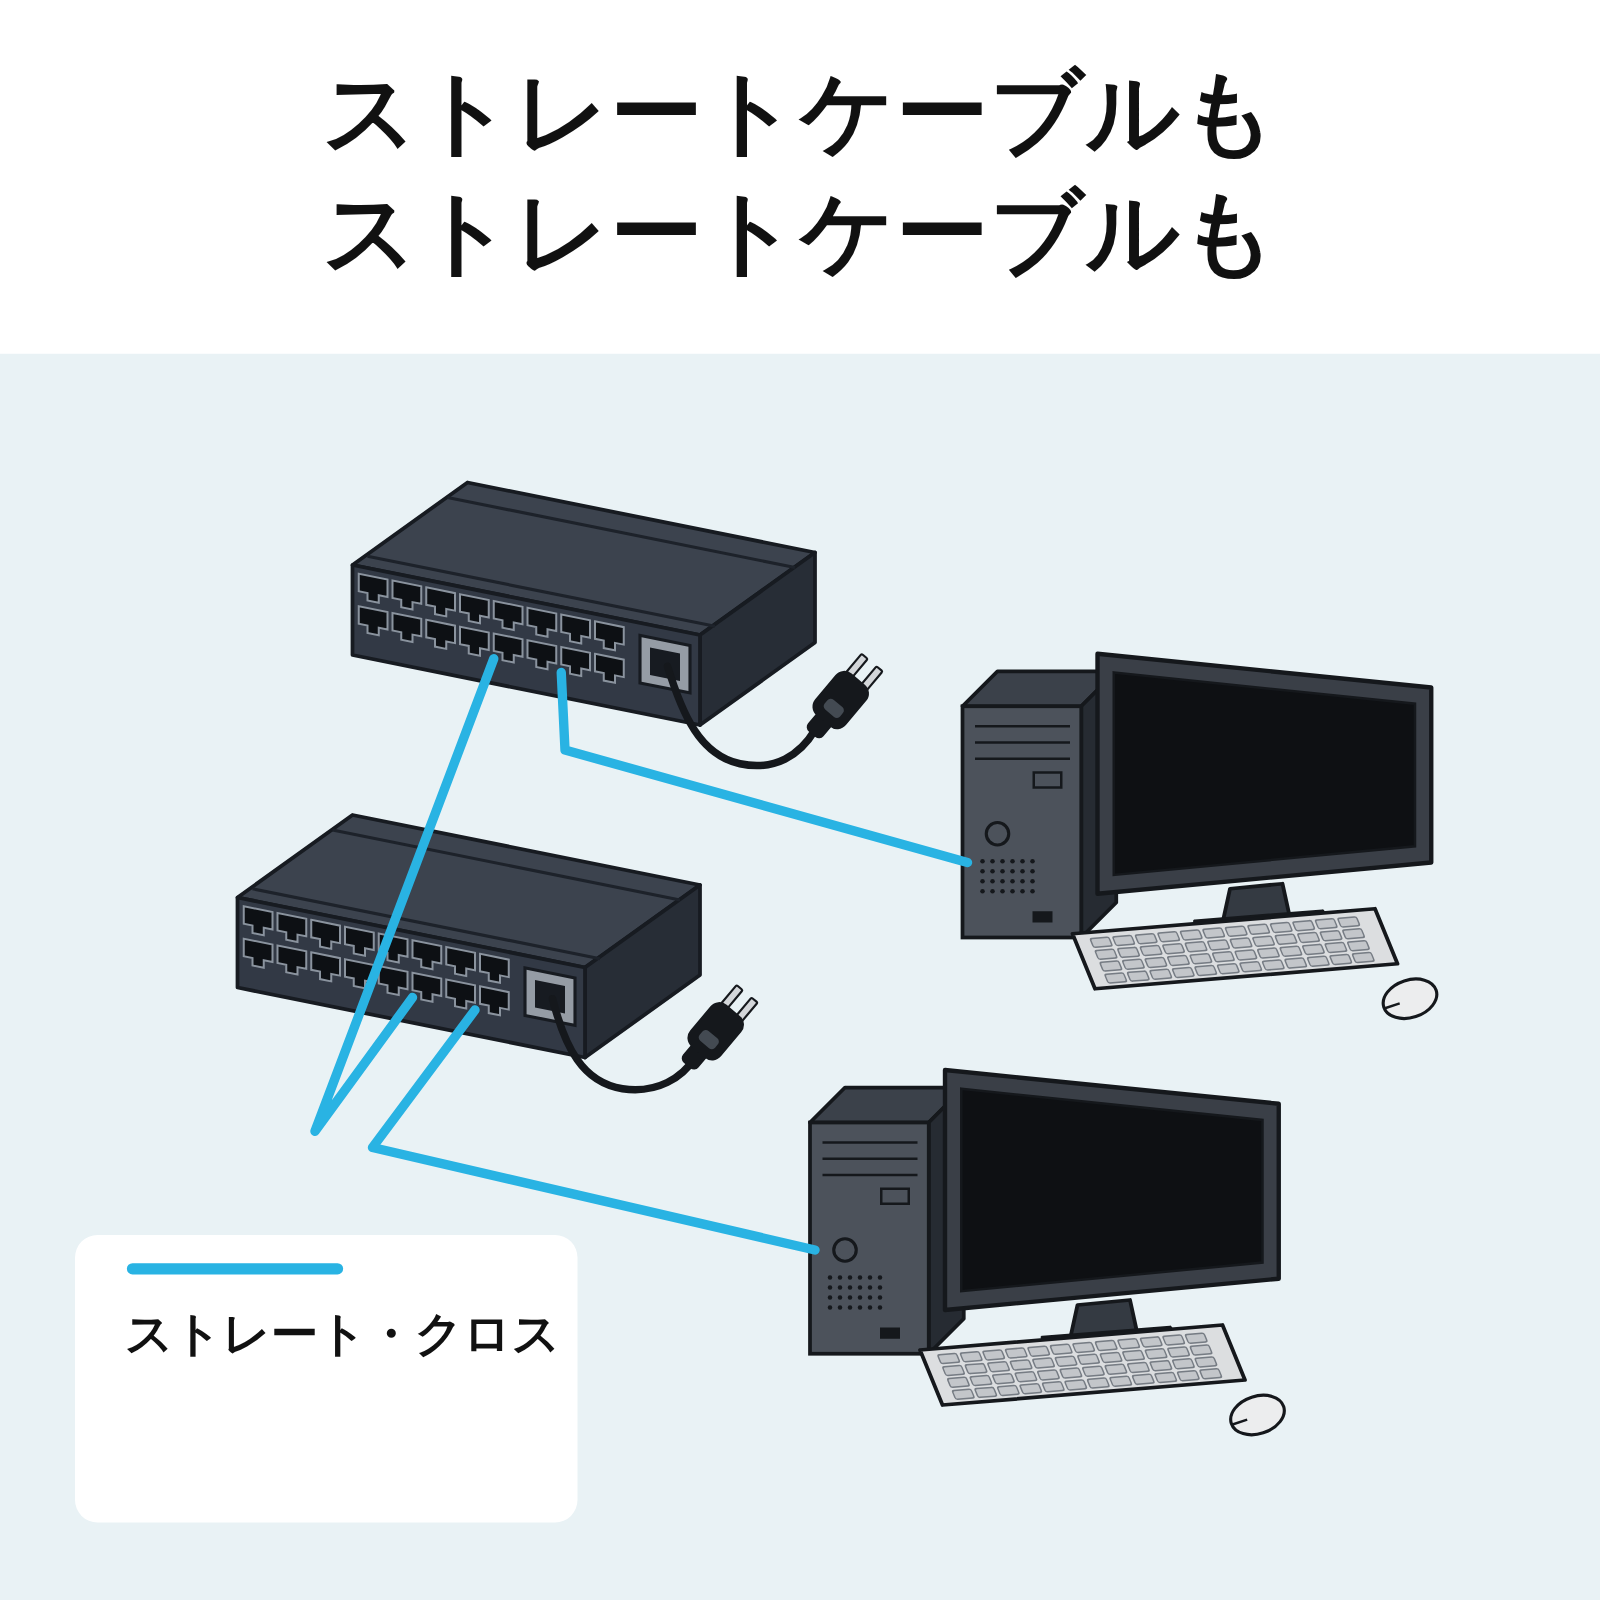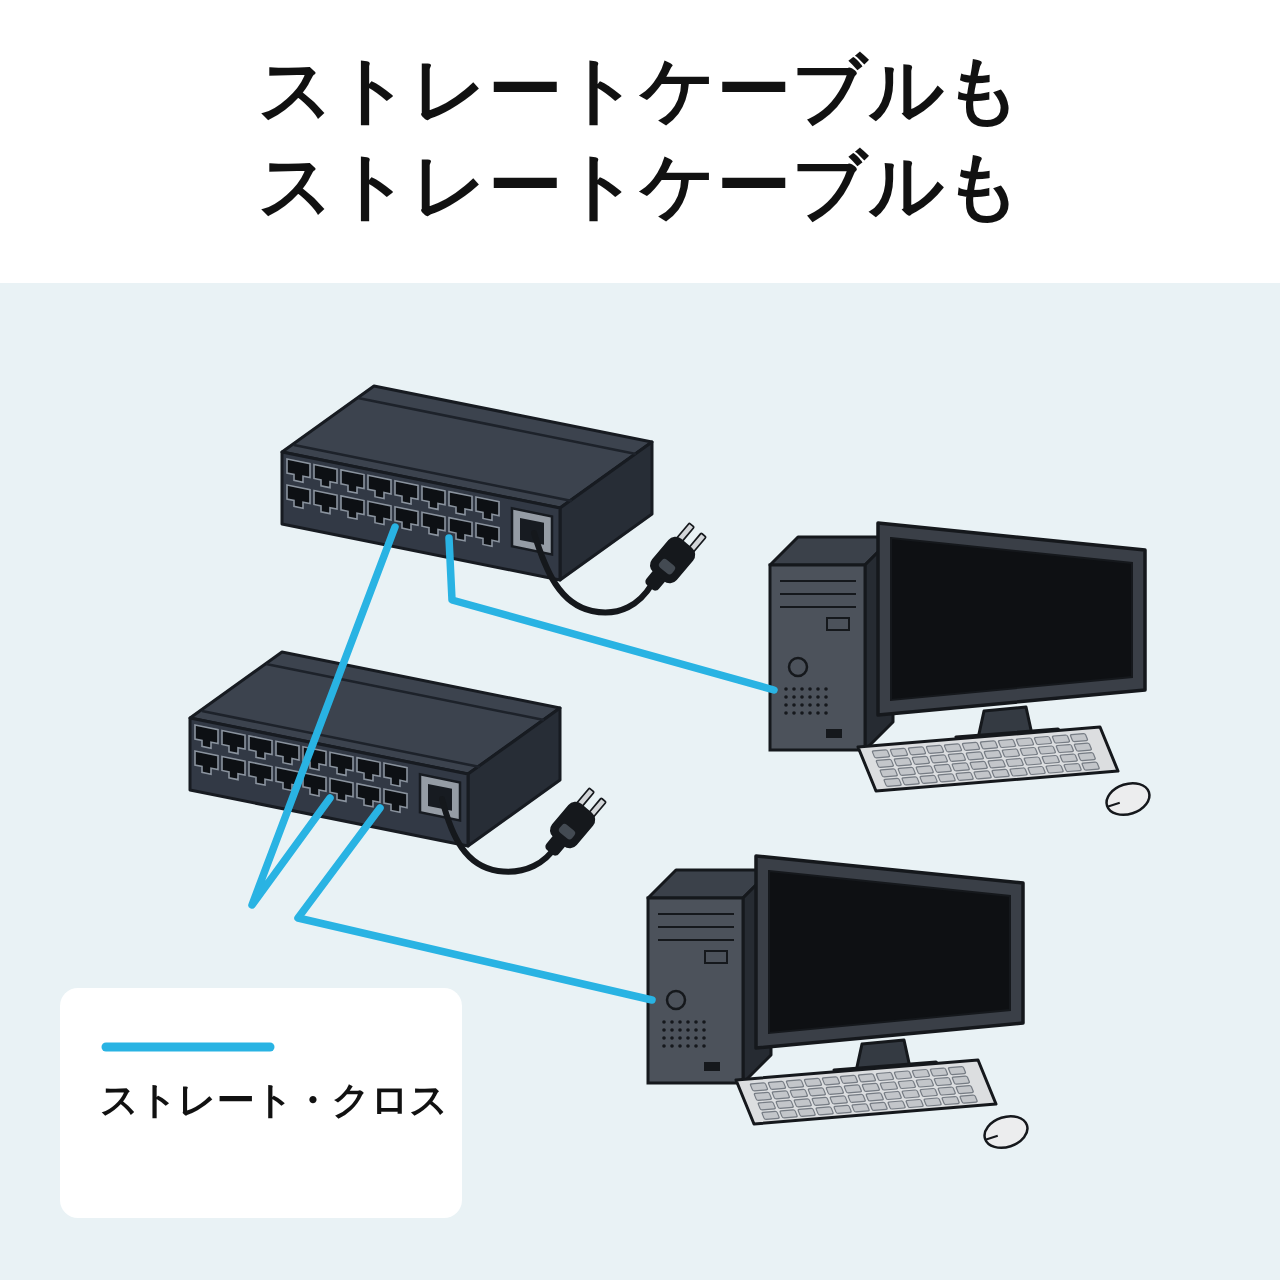--- a/index.html
+++ b/index.html
@@ -8,21 +8,21 @@
     overflow:hidden;font-family:"Liberation Sans","DejaVu Sans",sans-serif;
   }
   .scene{position:absolute;left:0;top:0;}
   .title{
     position:absolute;top:42px;left:0;width:1280px;text-align:center;
     font-size:74px;font-weight:800;color:#111111;line-height:1.30;letter-spacing:1px;
   }
   .legend{
     position:absolute;left:60px;top:988px;width:402px;height:230px;
     background:#ffffff;border-radius:18px;box-sizing:border-box;
-    padding:52px 0 0 40px;
+    padding:20px 0 0 40px;
   }
   .legend-swatch{display:block;margin-bottom:20px;}
   .legend-text{font-size:38px;font-weight:700;color:#111111;line-height:1.40;}
 </style>
 </head>
 <body>
 
 <div class="page">
 
   <svg class="scene" width="1280" height="1280" viewBox="0 0 1280 1280">

